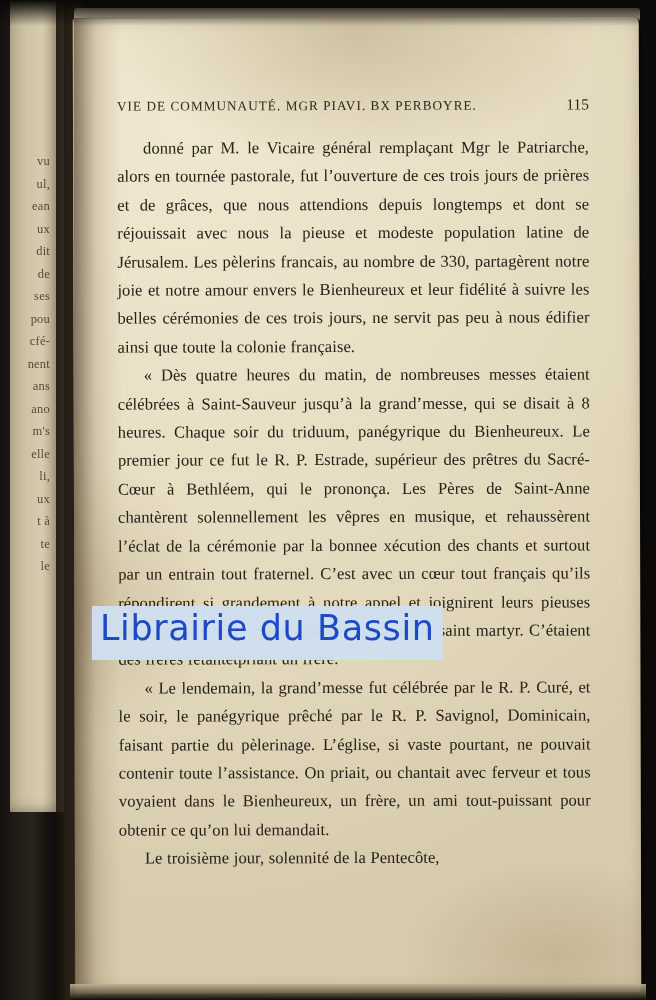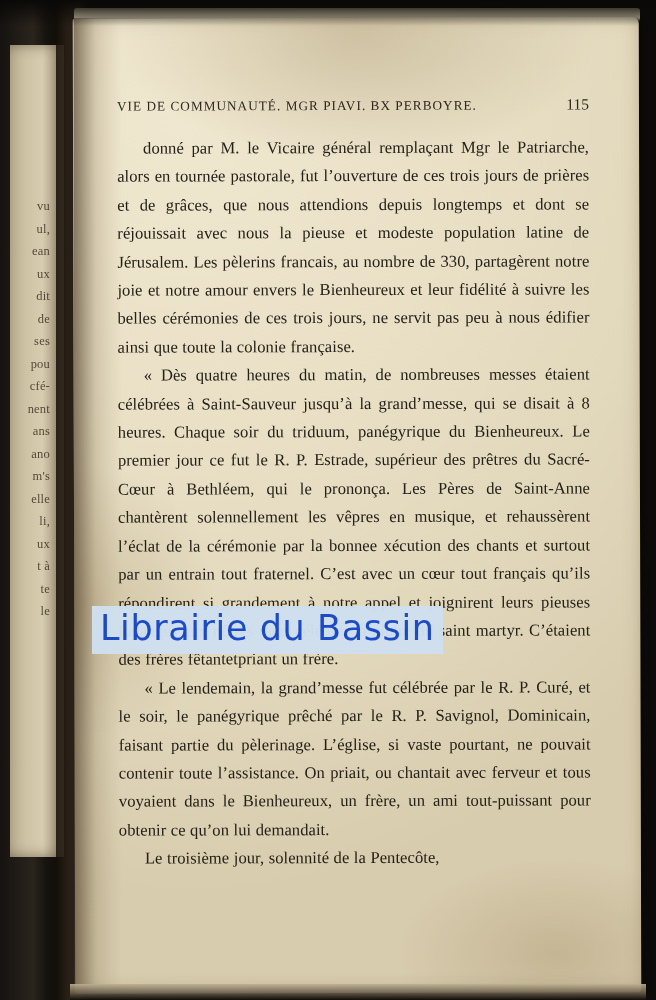--- a/index.html
+++ b/index.html
@@ -30,21 +30,20 @@
   
   .left-page {
     position: absolute;
     left: 10px;
     top: 0;
     width: 54px;
     height: 812px;
     background:
       linear-gradient(90deg, #b9ad91 0%, #cfc3a6 30%, #d8ccb0 60%, #b3a68a 88%, #6d6354 100%);
     box-shadow: inset -6px 0 14px rgba(60,48,32,.55);
-    margin-top: 45px;
   }
   .left-text {
     position: absolute;
     left: 6px;
     top: 150px;
     width: 34px;
     font-size: 12.5px;
     line-height: 22.5px;
     color: #3a3225;
     text-align: right;
@@ -146,21 +145,21 @@
   
   .watermark {
     position: absolute;
     left: 92px;
     top: 606px;
     font-family: "DejaVu Sans", sans-serif;
     font-size: 35px;
     letter-spacing: .6px;
     color: #1746c8;
     background: #cfe0ef;
-    padding: 2px 8px 6px 8px;
+    padding: 2px 8px 12px 8px;
     line-height: 40px;
     opacity: .97;
     white-space: nowrap;
   }
   
   .gutter-shade {
     position: absolute;
     left: 74px;
     top: 18px;
     width: 48px;

